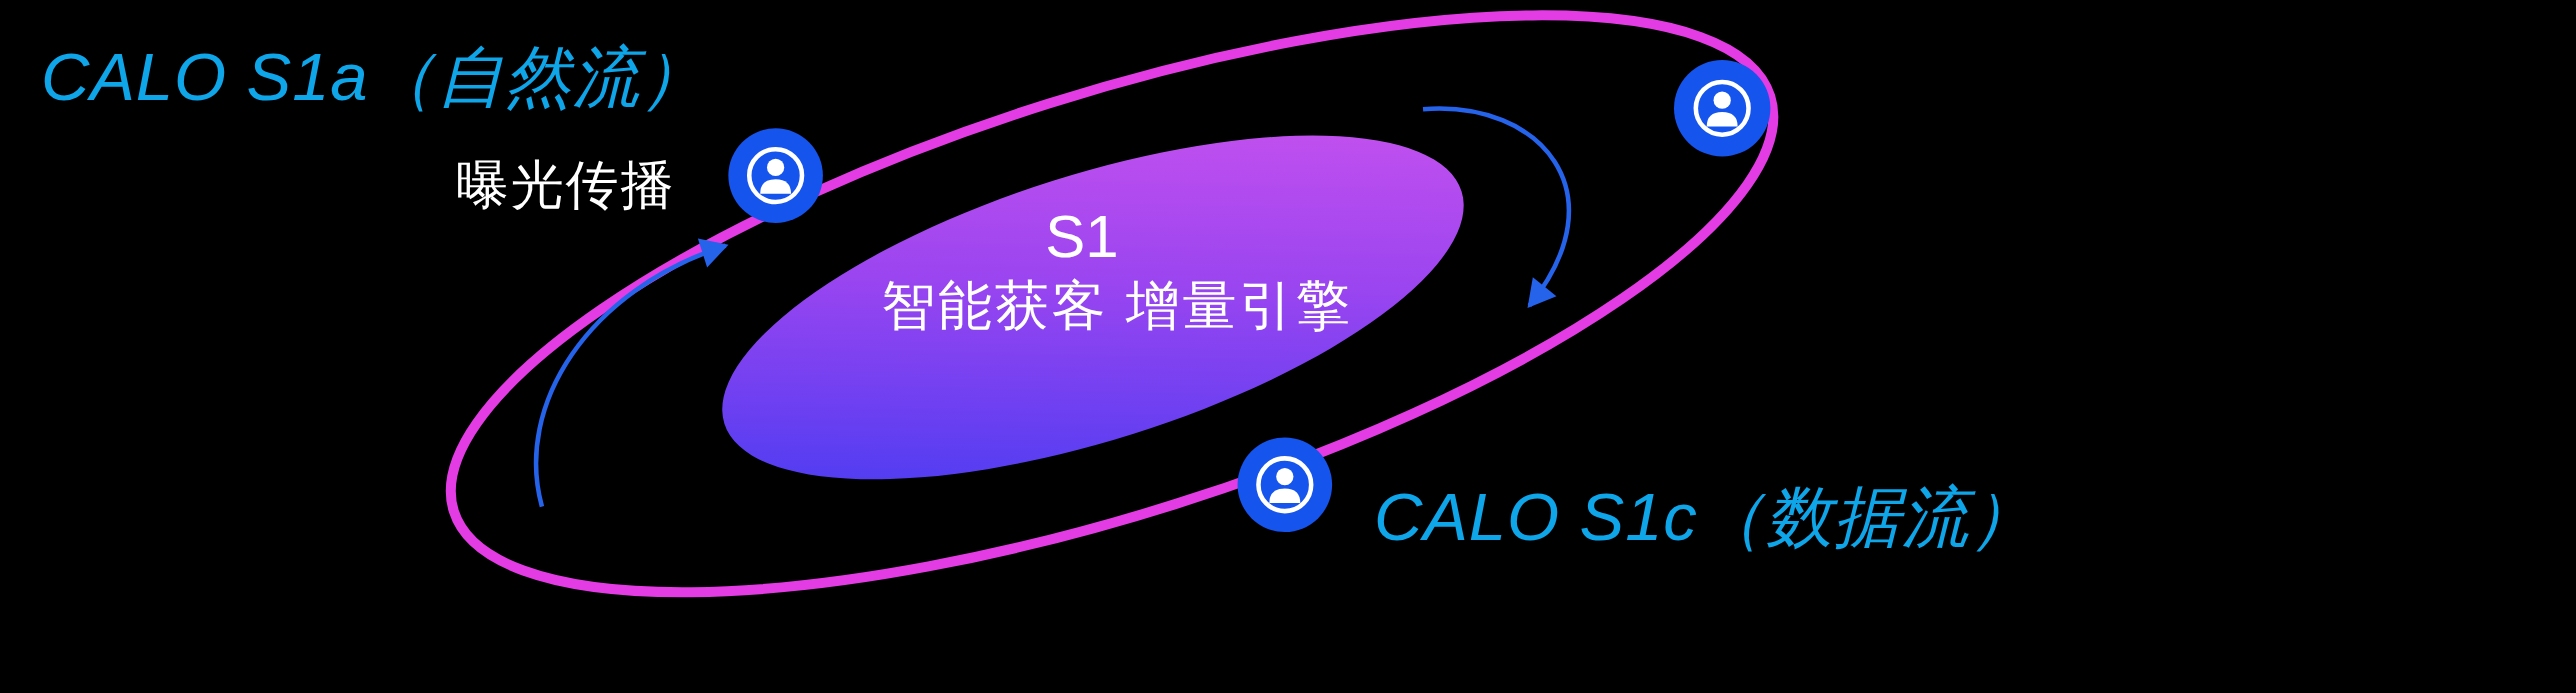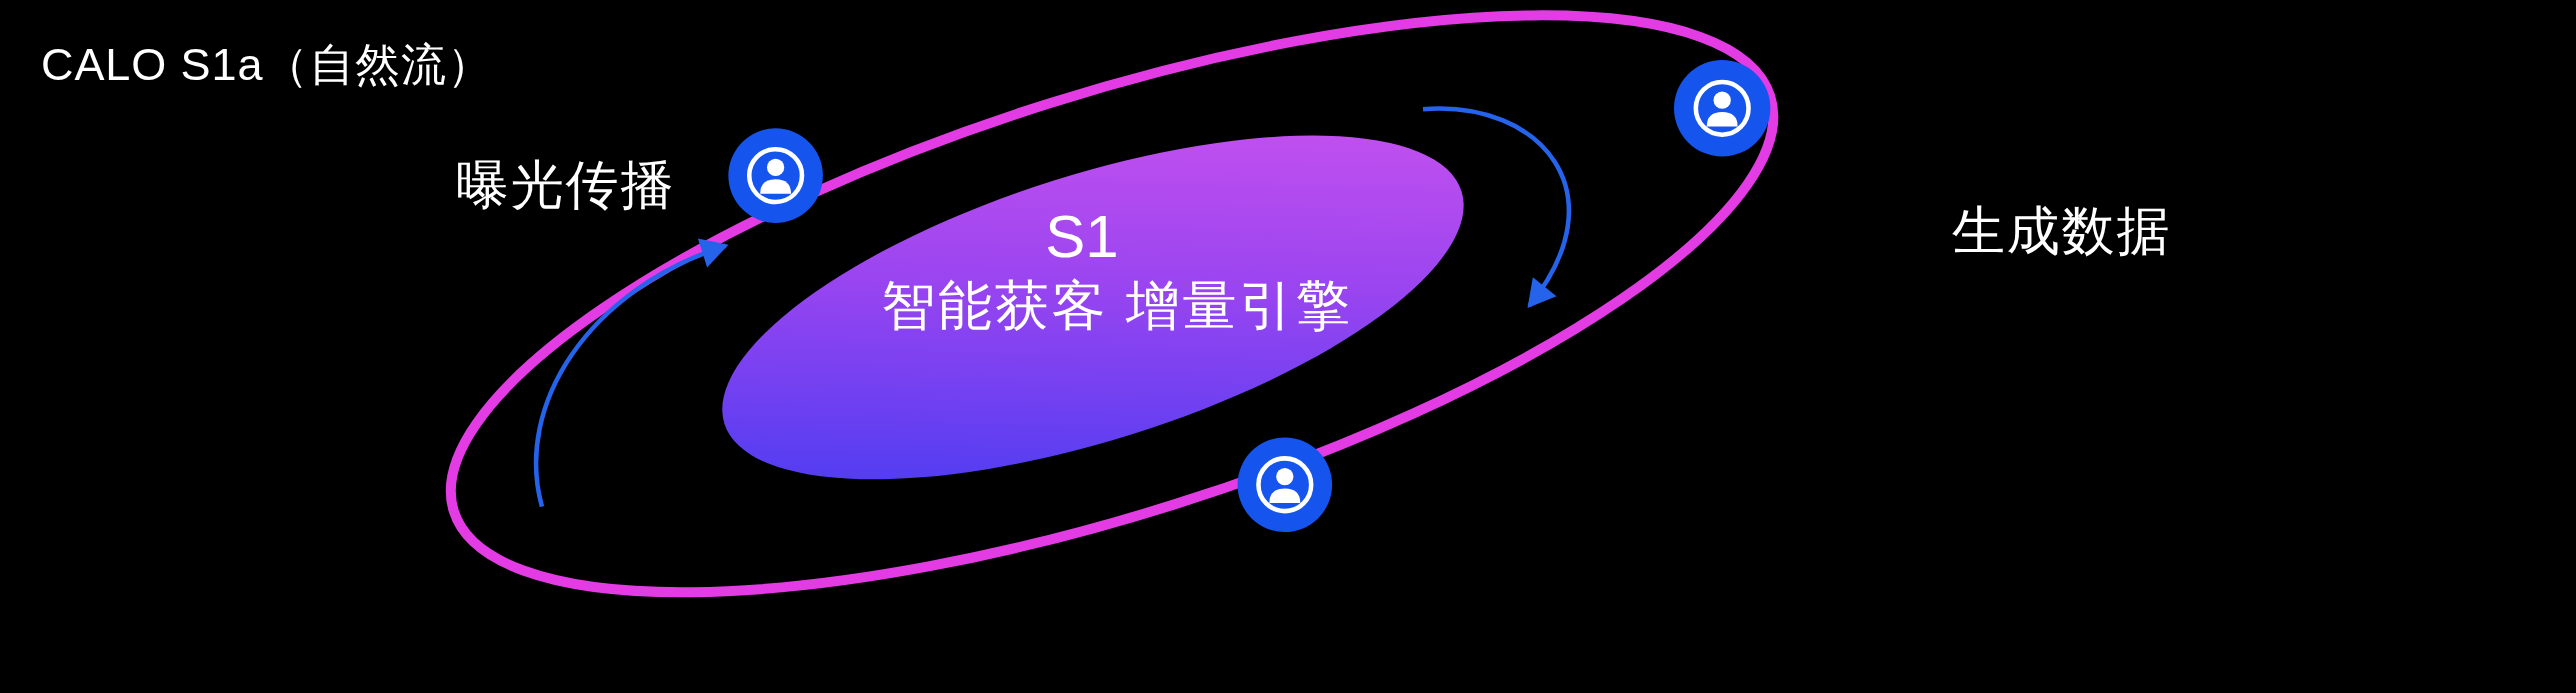--- a/index.html
+++ b/index.html
@@ -11,24 +11,25 @@
     overflow: hidden;
     font-family: "Liberation Sans", "DejaVu Sans", sans-serif;
   }
   .layer-svg {
     position: absolute;
     left: 0; top: 0;
     width: 2576px; height: 694px;
   }
   .label { position: absolute; white-space: nowrap; line-height: 1.1; }
   .node-title {
-    color: #ffffff;
-    font-size: 45px;
+    color: #0ea5e9;
+    font-size: 67px;
     font-weight: 500;
     letter-spacing: 0.9px;
+    font-style: italic;
   }
   .node-sub {
     color: #ffffff;
     font-size: 53px;
     font-weight: 500;
     letter-spacing: 1.8px;
   }
   .center-title {
     color: #ffffff;
     font-size: 60px;
@@ -95,17 +96,17 @@
       </g>
     </g>
   </svg>
 
   <div class="label center-title" style="left:1082px; top:204px;">S1</div>
   <div class="label center-sub" style="left:1117px; top:276px;">智能获客  增量引擎</div>
 
   <div class="label node-title" style="left:41px; top:40px;">CALO S1a（自然流）</div>
   <div class="label node-sub" style="left:456px; top:156px;">曝光传播</div>
 
-  <div class="label node-sub" style="left:1952px; top:202px;">生成数据</div>
 
+  <div class="label node-title" style="left:1374px; top:480px;">CALO S1c（数据流）</div>
 
 </div>
 
 
 </body></html>

